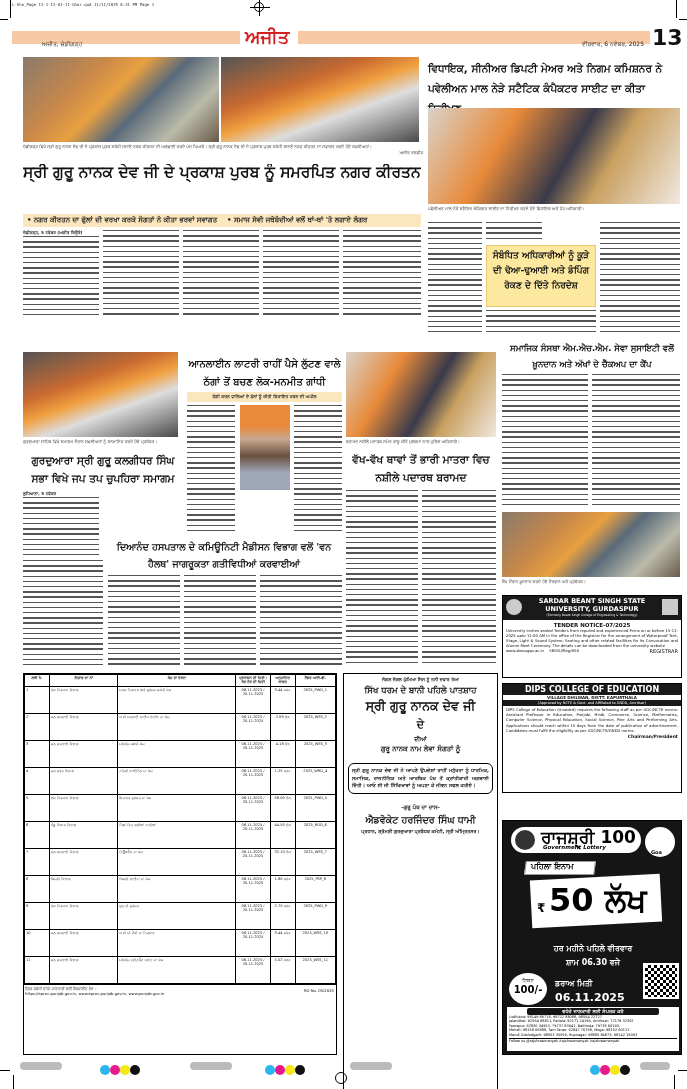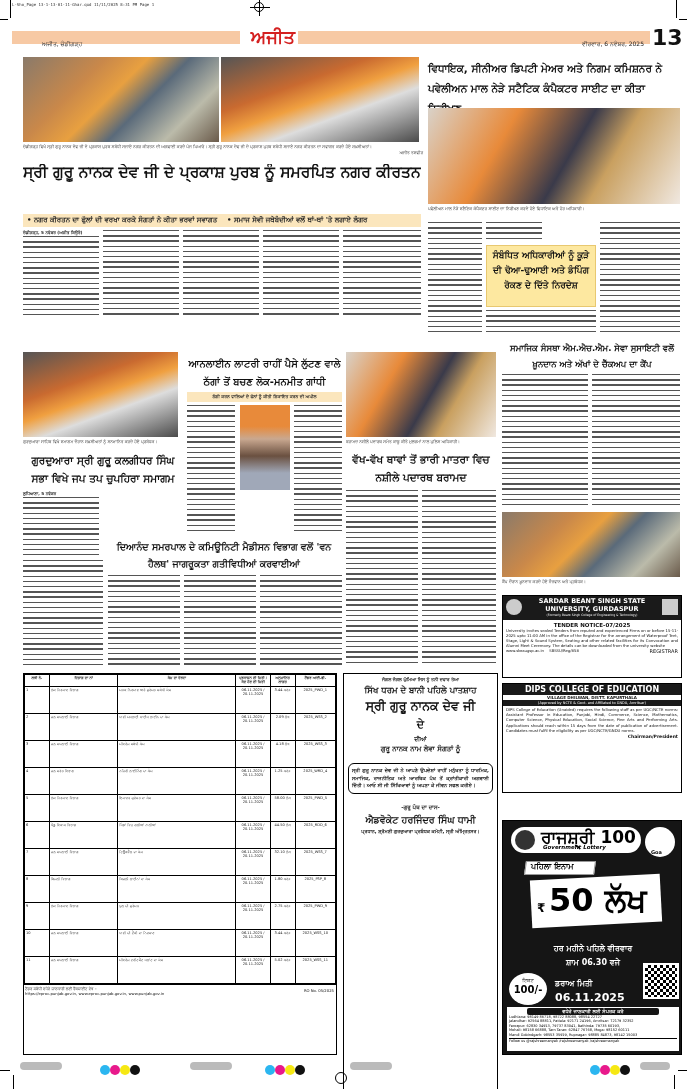--- a/index.html
+++ b/index.html
@@ -5,21 +5,21 @@
 *{box-sizing:border-box;margin:0;padding:0}
 body{width:687px;height:1089px;background:#fff;position:relative;overflow:hidden;font-family:"DejaVu Sans",sans-serif;color:#111}
 .abs{position:absolute}
 .slug{left:12px;top:2px;font-size:4px;color:#333;font-family:"DejaVu Sans Mono",monospace}
 .crop{background:#000}
 .reg{width:20px;height:20px;border:1px solid #000;border-radius:50%}
 .mast-bar{top:31px;height:13px;background:#f7c9a4}
 .mast-l{left:12px;width:228px}
 .mast-r{left:298px;width:352px}
 .mast-txt{font-size:6px;color:#222;line-height:13px}
-.logo{left:245px;top:27px;width:50px;height:20px;color:#d42020;font-weight:bold;font-size:18px;text-align:right;font-family:"DejaVu Serif",serif;line-height:20px}
+.logo{left:245px;top:27px;width:50px;height:20px;color:#d42020;font-weight:bold;font-size:18px;text-align:left;font-family:"DejaVu Serif",serif;line-height:20px}
 .pageno{left:652px;top:27px;font-size:22px;font-weight:bold;line-height:22px}
 .photo{background:linear-gradient(135deg,#8a7a6a,#c9884a 30%,#e8a040 45%,#5a6a7a 60%,#bba 80%,#6a5a4a)}
 .photo2{background:linear-gradient(160deg,#555,#c96a30 35%,#f0a040 50%,#ddd 65%,#4a4a4a)}
 .photo3{background:linear-gradient(120deg,#d9d2c9,#e88a3a 30%,#3a3a4a 55%,#c9a060 70%,#f0e8e0)}
 .cap{font-size:4.2px;line-height:5.4px;color:#222}
 .head{font-weight:bold;color:#111;line-height:1.15;font-family:"DejaVu Sans",sans-serif}
 .lines{background:repeating-linear-gradient(to bottom,#555 0,#555 1.4px,transparent 1.4px,transparent 5.2px)}
 .sub-bar{background:#fbe6bd;font-size:7px;line-height:13px;font-weight:bold;color:#222;padding-left:4px;white-space:nowrap;overflow:hidden}
 .yellow-box{background:#fde8a0;border:1px solid #e8c870;font-weight:bold;text-align:center;color:#111}
 .tender{border:1px solid #000}
@@ -97,21 +97,21 @@
 <div class="abs head" style="left:346px;top:450px;width:150px;font-size:10.5px;line-height:18px;text-align:center">ਵੱਖ-ਵੱਖ ਥਾਵਾਂ ਤੋਂ ਭਾਰੀ ਮਾਤਰਾ ਵਿਚ ਨਸ਼ੀਲੇ ਪਦਾਰਥ ਬਰਾਮਦ</div>
 <div class="abs lines" style="left:346px;top:490px;width:72px;height:175px"></div>
 <div class="abs lines" style="left:422px;top:490px;width:74px;height:175px"></div>
 
 <div class="abs head" style="left:502px;top:340px;width:180px;font-size:8.5px;line-height:16px;text-align:center">ਸਮਾਜਿਕ ਸੰਸਥਾ ਐਮ.ਐਚ.ਐਮ. ਸੇਵਾ ਸੁਸਾਇਟੀ ਵਲੋਂ ਖ਼ੂਨਦਾਨ ਅਤੇ ਅੱਖਾਂ ਦੇ ਚੈੱਕਅਪ ਦਾ ਕੈਂਪ</div>
 <div class="abs lines" style="left:502px;top:374px;width:86px;height:135px"></div>
 <div class="abs lines" style="left:592px;top:374px;width:88px;height:135px"></div>
 <div class="abs photo" style="left:502px;top:512px;width:178px;height:65px"></div>
 <div class="abs cap" style="left:502px;top:579px;width:178px;height:11px;overflow:hidden">ਕੈਂਪ ਦੌਰਾਨ ਖ਼ੂਨਦਾਨ ਕਰਦੇ ਹੋਏ ਨੌਜਵਾਨ ਅਤੇ ਪ੍ਰਬੰਧਕ।</div>
 
-<div class="abs head" style="left:105px;top:538px;width:238px;font-size:9.5px;line-height:17px;text-align:center">ਦਿਆਨੰਦ ਸਮਰਪਾਲ ਦੇ ਕਮਿਊਨਿਟੀ ਮੈਡੀਸਨ ਵਿਭਾਗ ਵਲੋਂ 'ਵਨ ਹੈਲਥ' ਜਾਗਰੂਕਤਾ ਗਤੀਵਿਧੀਆਂ ਕਰਵਾਈਆਂ</div>
+<div class="abs head" style="left:105px;top:538px;width:238px;font-size:9.5px;line-height:17px;text-align:center">ਦਿਆਨੰਦ ਹਸਪਤਾਲ ਦੇ ਕਮਿਊਨਿਟੀ ਮੈਡੀਸਨ ਵਿਭਾਗ ਵਲੋਂ 'ਵਨ ਹੈਲਥ' ਜਾਗਰੂਕਤਾ ਗਤੀਵਿਧੀਆਂ ਕਰਵਾਈਆਂ</div>
 <div class="abs lines" style="left:108px;top:575px;width:72px;height:90px"></div>
 <div class="abs lines" style="left:184px;top:575px;width:72px;height:90px"></div>
 <div class="abs lines" style="left:260px;top:575px;width:82px;height:90px"></div>
 
 <div class="abs tender" style="left:23px;top:673px;width:314px;height:382px;overflow:hidden">
   <table class="tbl">
     <thead>
       <tr>
         <th style="width:8%">ਲੜੀ ਨੰ.</th>
         <th style="width:22%">ਵਿਭਾਗ ਦਾ ਨਾਂ</th>

